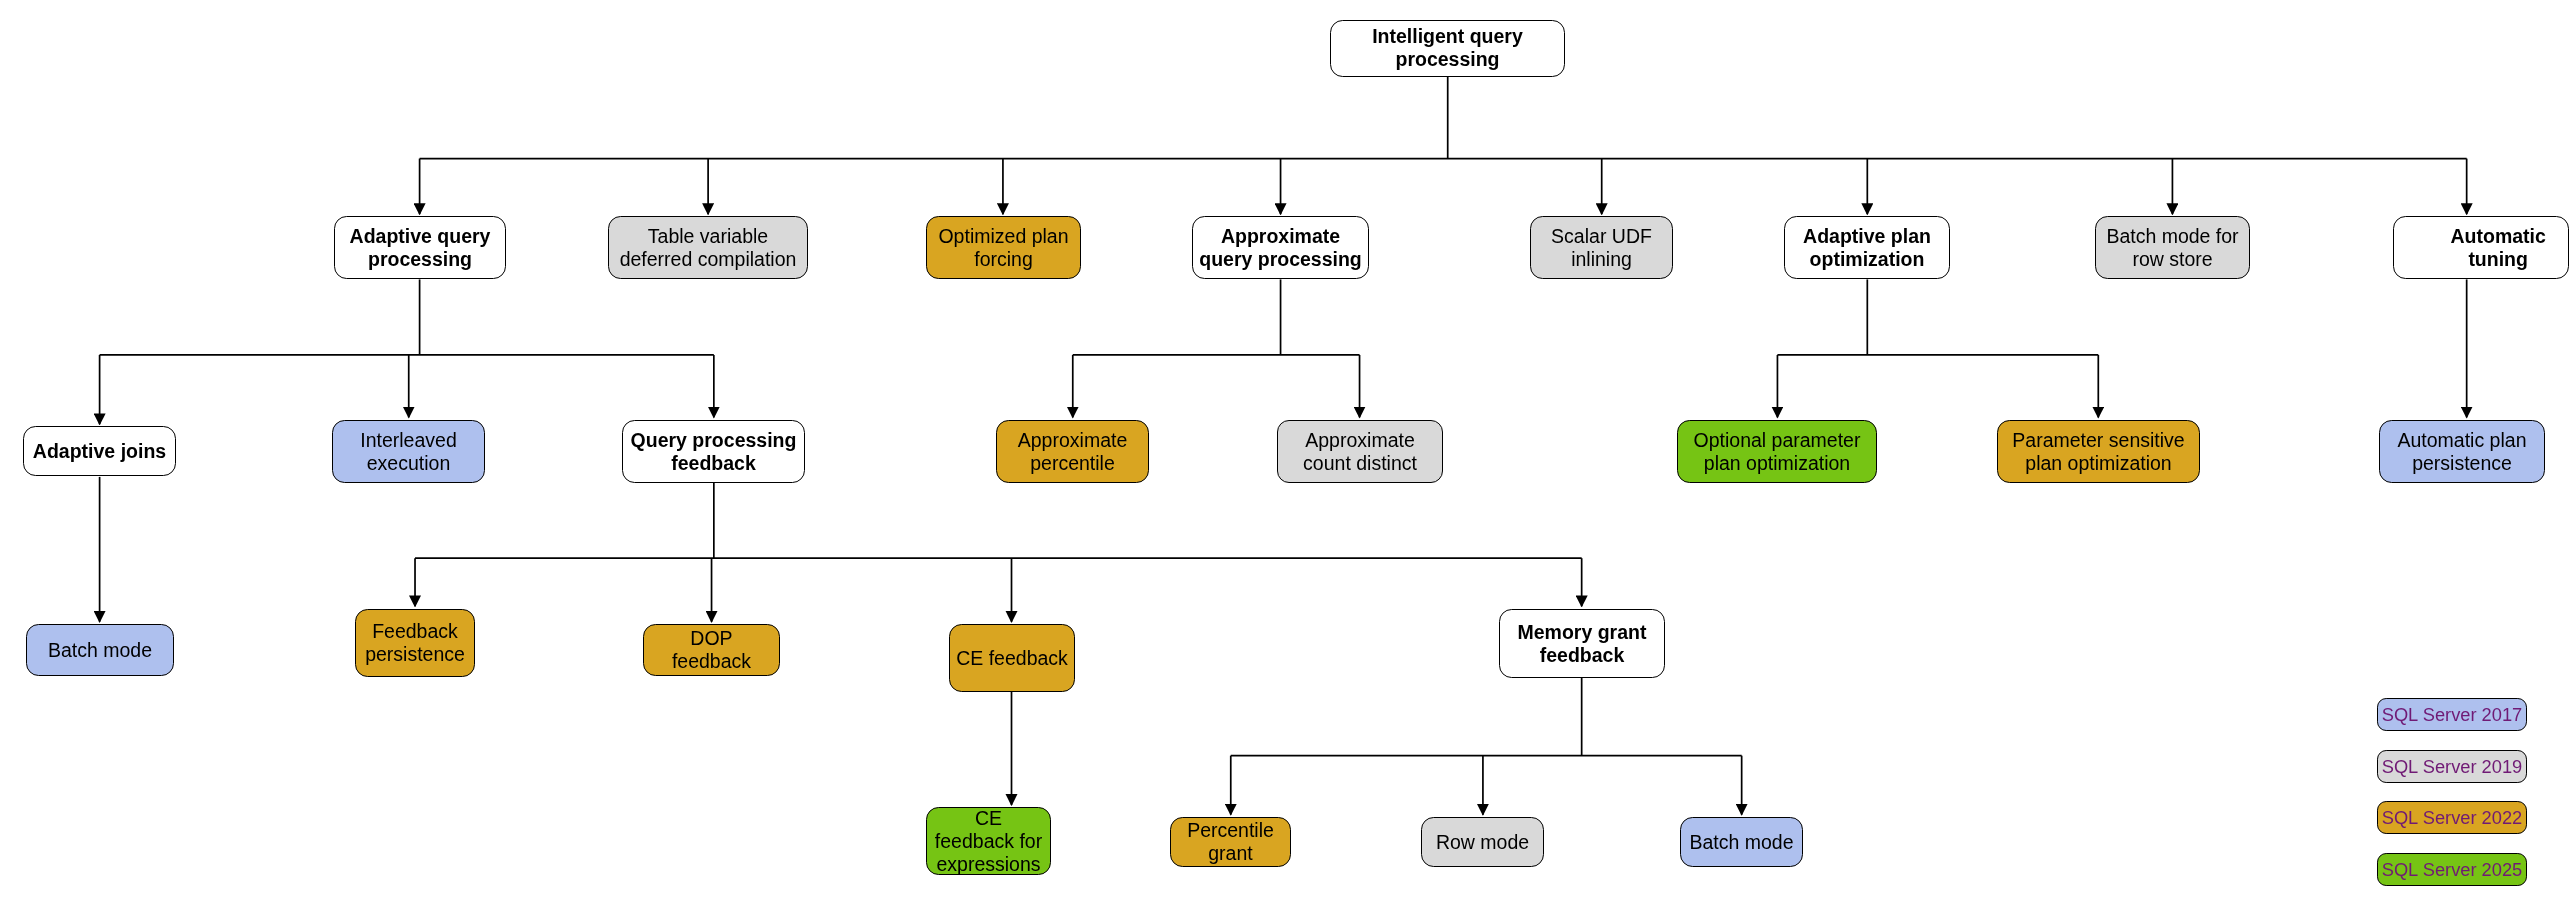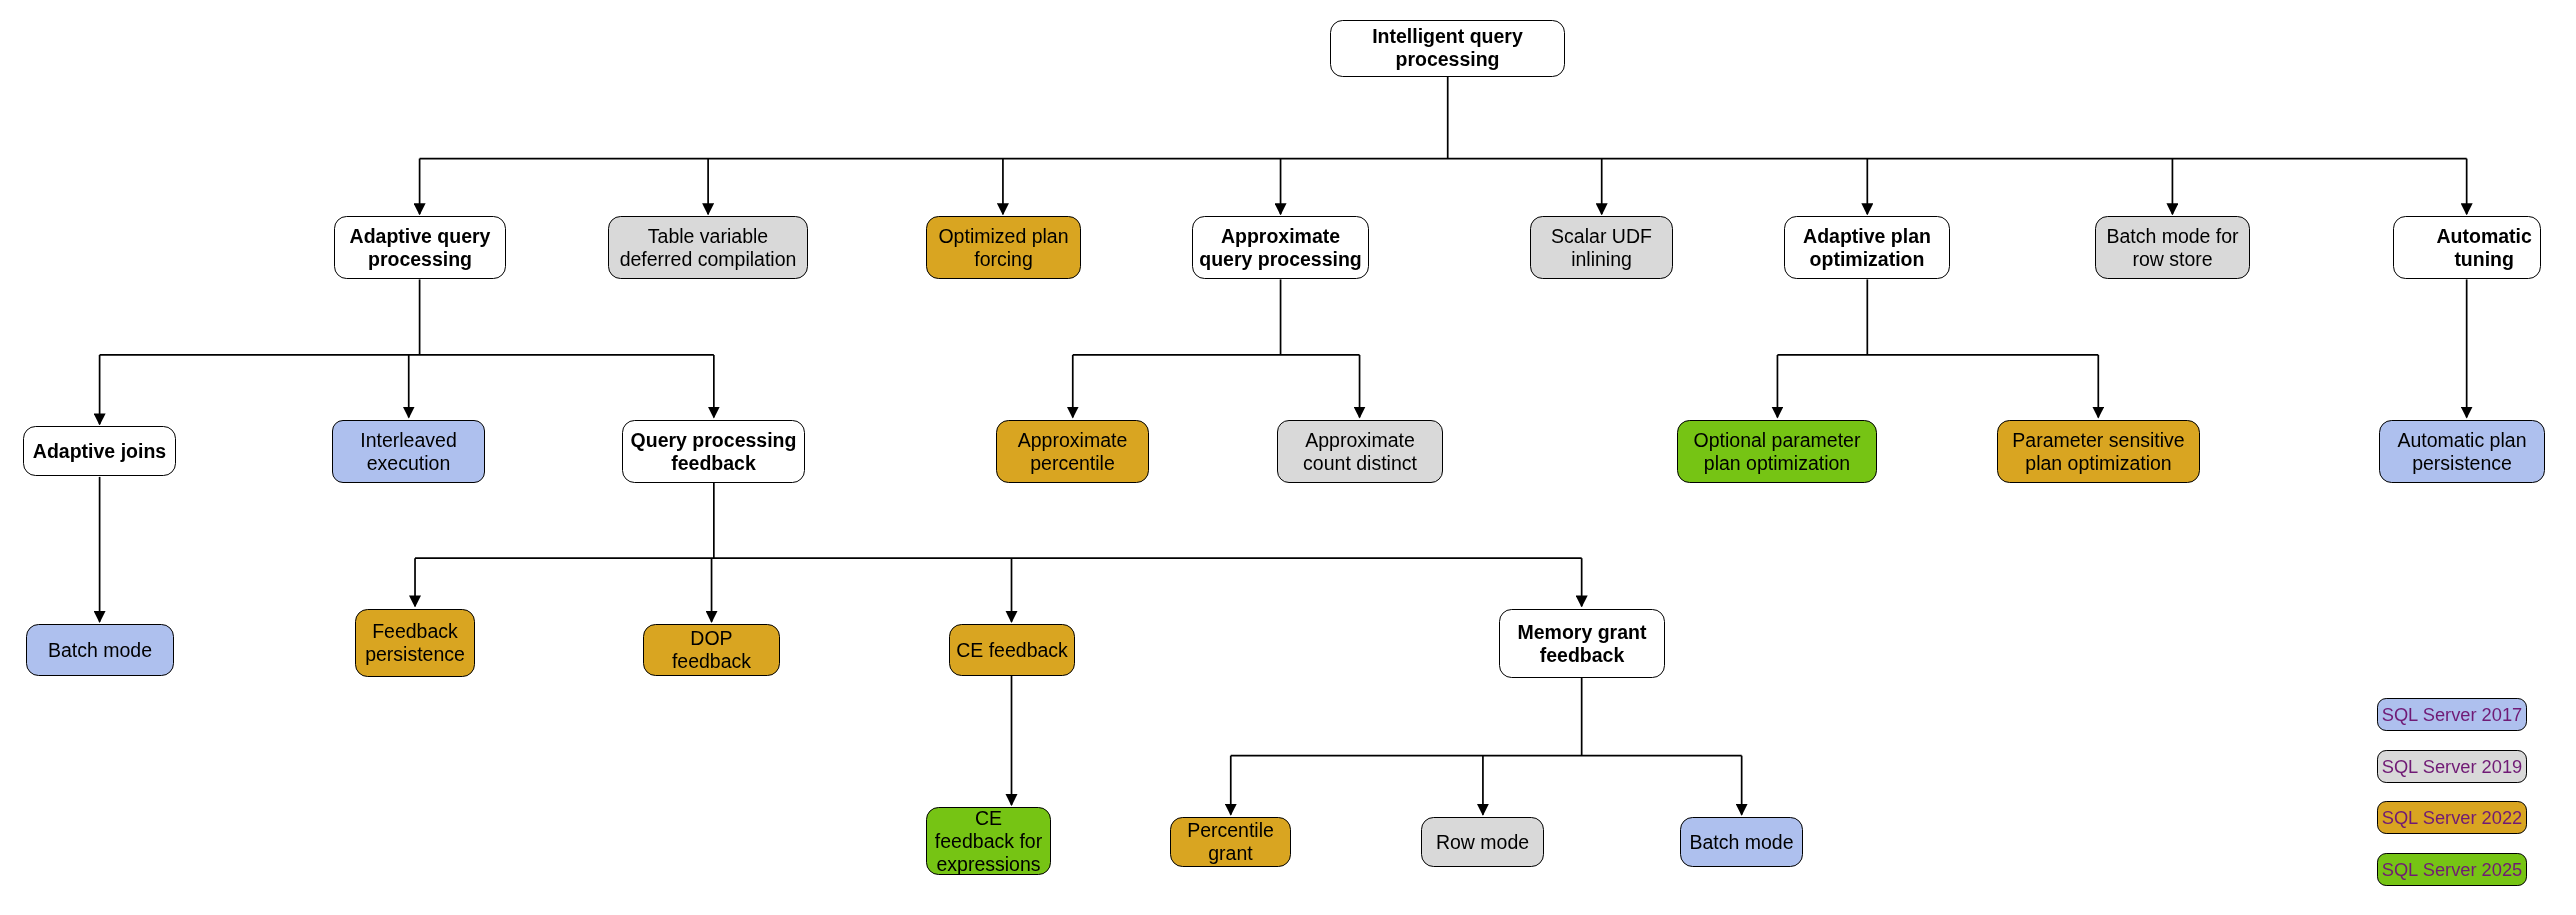--- a/index.html
+++ b/index.html
@@ -68,33 +68,33 @@
   </svg>
   <div id="nodes-layer">
       <div class="node bold" style="left: 1330px; top: 19.5px; width: 235px; height: 57px; background: rgb(255, 255, 255);">Intelligent query processing</div>
       <div class="node bold" style="left: 334px; top: 216px; width: 172px; height: 63px; background: rgb(255, 255, 255);">Adaptive query processing</div>
       <div class="node" style="left: 608px; top: 216px; width: 200px; height: 63px; background: rgb(217, 217, 217);">Table variable deferred compilation</div>
       <div class="node" style="left: 926px; top: 216px; width: 155px; height: 63px; background: rgb(217, 165, 33);">Optimized plan forcing</div>
       <div class="node bold" style="left: 1192px; top: 216px; width: 177px; height: 63px; background: rgb(255, 255, 255);">Approximate query processing</div>
       <div class="node" style="left: 1530px; top: 216px; width: 143px; height: 63px; background: rgb(217, 217, 217);">Scalar UDF inlining</div>
       <div class="node bold" style="left: 1784px; top: 216px; width: 166px; height: 63px; background: rgb(255, 255, 255);">Adaptive plan optimization</div>
       <div class="node" style="left: 2095px; top: 216px; width: 155px; height: 63px; background: rgb(217, 217, 217);">Batch mode for row store</div>
-      <div class="node bold" style="left: 2393px; top: 216px; width: 148px; height: 63px; background: rgb(255, 255, 255); padding-left: 40px;">Automatic tuning</div>
+      <div class="node bold" style="left: 2393px; top: 216px; width: 176px; height: 63px; background: rgb(255, 255, 255); padding-left: 40px;">Automatic tuning</div>
       <div class="node bold" style="left: 23px; top: 426px; width: 153px; height: 50px; background: rgb(255, 255, 255);">Adaptive joins</div>
-      <div class="node" style="left: 332px; top: 420px; width: 153px; height: 63px; background: rgb(174, 192, 238); border-radius: 11px;">Interleaved execution</div>
+      <div class="node" style="left: 332px; top: 420px; width: 153px; height: 63px; background: rgb(174, 192, 238);">Interleaved execution</div>
       <div class="node bold" style="left: 622px; top: 420px; width: 183px; height: 63px; background: rgb(255, 255, 255);">Query processing feedback</div>
       <div class="node" style="left: 996px; top: 420px; width: 153px; height: 63px; background: rgb(217, 165, 33);">Approximate percentile</div>
       <div class="node" style="left: 1277px; top: 420px; width: 166px; height: 63px; background: rgb(217, 217, 217); border-radius: 12px;">Approximate count distinct</div>
       <div class="node" style="left: 1677px; top: 420px; width: 200px; height: 63px; background: rgb(118, 196, 20);">Optional parameter plan optimization</div>
       <div class="node" style="left: 1997px; top: 420px; width: 203px; height: 63px; background: rgb(217, 165, 33);">Parameter sensitive plan optimization</div>
       <div class="node" style="left: 2379px; top: 420px; width: 166px; height: 63px; background: rgb(174, 192, 238);">Automatic plan persistence</div>
       <div class="node" style="left: 26px; top: 624px; width: 148px; height: 52px; background: rgb(174, 192, 238);">Batch mode</div>
       <div class="node" style="left: 355px; top: 609px; width: 120px; height: 68px; background: rgb(217, 165, 33);">Feedback persistence</div>
       <div class="node" style="left: 643px; top: 624px; width: 137px; height: 52px; background: rgb(217, 165, 33);">DOP feedback</div>
-      <div class="node" style="left: 949px; top: 624px; width: 126px; height: 52px; background: rgb(217, 165, 33);">CE feedback</div>
+      <div class="node" style="left: 949px; top: 624px; width: 126px; height: 68px; background: rgb(217, 165, 33);">CE feedback</div>
       <div class="node bold" style="left: 1499px; top: 609px; width: 166px; height: 69px; background: rgb(255, 255, 255);">Memory grant feedback</div>
       <div class="node" style="left: 926px; top: 807px; width: 125px; height: 68px; background: rgb(118, 196, 20);">CE feedback for expressions</div>
       <div class="node" style="left: 1170px; top: 817px; width: 121px; height: 50px; background: rgb(217, 165, 33);">Percentile grant</div>
       <div class="node" style="left: 1421px; top: 817px; width: 123px; height: 50px; background: rgb(217, 217, 217);">Row mode</div>
       <div class="node" style="left: 1680px; top: 817px; width: 123px; height: 50px; background: rgb(174, 192, 238);">Batch mode</div>
     </div>
   <div id="legend-layer">
       <div class="legend-box" style="left: 2377px; top: 698px; width: 150px; height: 33px; background: rgb(174, 192, 238);">SQL Server 2017</div>
       <div class="legend-box" style="left: 2377px; top: 750px; width: 150px; height: 33px; background: rgb(217, 217, 217);">SQL Server 2019</div>
       <div class="legend-box" style="left: 2377px; top: 801px; width: 150px; height: 33px; background: rgb(217, 165, 33);">SQL Server 2022</div>

